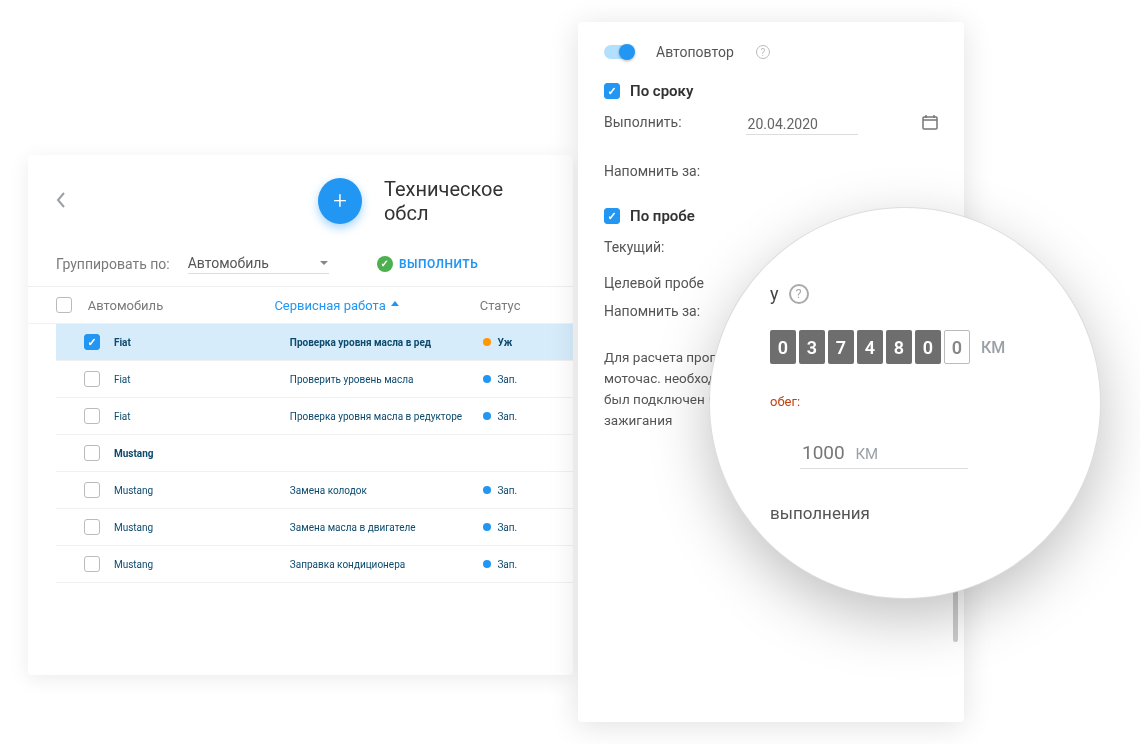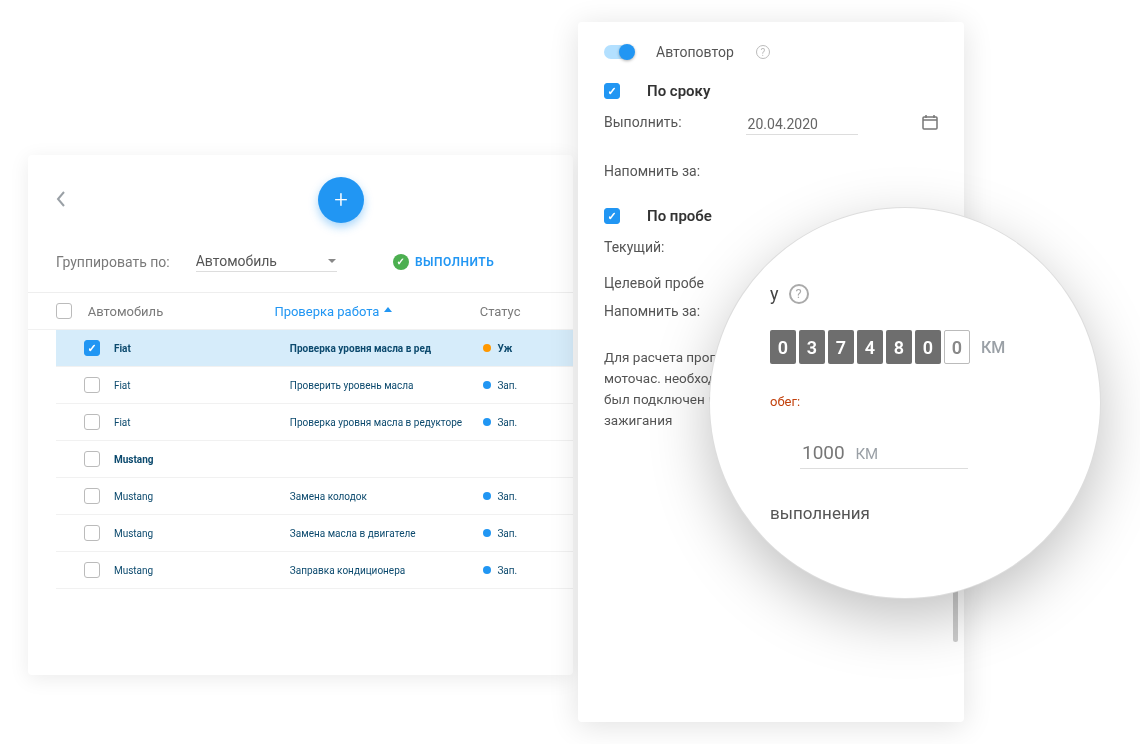--- a/index.html
+++ b/index.html
@@ -8,21 +8,21 @@
   
   .left-panel {
     position: absolute; left: 28px; top: 155px; width: 545px; height: 520px;
     background: #fff; box-shadow: 0 4px 20px rgba(0,0,0,0.08); border-radius: 4px;
   }
   .lp-header { display: flex; align-items: center; padding: 22px 28px 18px; gap: 22px; }
   .lp-back { color: #9aa0a6; font-size: 18px; cursor: pointer; }
   .lp-fab { width: 46px; height: 46px; border-radius: 50%; background: #2196f3; display:flex; align-items:center; justify-content:center; color:#fff; font-size:24px; font-weight:300; box-shadow: 0 4px 10px rgba(33,150,243,0.4); margin-left: 230px; cursor:pointer;}
   .lp-title { font-size: 20px; color: #333; font-weight: 400; }
 
-  .lp-controls { display:flex; align-items:center; padding: 10px 28px 20px; gap:26px; border-bottom:1px solid #eee;}
+  .lp-controls { display:flex; align-items:center; padding: 10px 28px 12px; gap:18px; border-bottom:1px solid #eee;}
   .lp-controls .lbl { color:#7a7a7a; font-size:14px; }
   .lp-select { display:flex; align-items:center; gap:50px; color:#555; font-size:14px; cursor:pointer; border-bottom:1px solid #ddd; padding:2px 0;}
   .lp-select svg { width:10px; height:10px; fill:#888;}
   .lp-exec { margin-left:30px; display:flex; align-items:center; gap:6px; color:#2196f3; font-size:12px; letter-spacing:0.5px; font-weight:600; cursor:pointer;}
   .lp-exec .ok { width:16px; height:16px; border-radius:50%; background:#4caf50; display:flex; align-items:center; justify-content:center; color:#fff; font-size:10px; }
 
   .tbl { width:100%; }
   .tbl-head, .tbl-row { display:flex; align-items:center; padding:10px 28px; border-bottom:1px solid #f1f1f1; }
   .tbl-head { color:#7a7a7a; font-size:13px; }
   .col-chk { width:34px; }
@@ -44,21 +44,21 @@
   
   .right-panel {
     position: absolute; left: 578px; top: 22px; width: 386px; height: 700px;
     background:#fff; box-shadow: 0 4px 30px rgba(0,0,0,0.12); border-radius:4px; padding: 22px 26px;
   }
   .rp-row { display:flex; align-items:center; margin-bottom:16px; gap:22px;}
   .toggle { width:30px; height:14px; border-radius:8px; background:#b3e0ff; position:relative; cursor:pointer;}
   .toggle::after{content:""; width:16px; height:16px; border-radius:50%; background:#2196f3; position:absolute; right:-1px; top:-1px; box-shadow:0 1px 3px rgba(0,0,0,0.3);}
   .rp-lbl { color:#555; font-size:14px;}
   .help { width:14px; height:14px; border:1.5px solid #bbb; border-radius:50%; color:#bbb; font-size:10px; display:flex; align-items:center; justify-content:center; cursor:pointer;}
-  .rp-check-row { display:flex; align-items:center; gap:27px; margin:22px 0 14px;}
+  .rp-check-row { display:flex; align-items:center; gap:10px; margin:22px 0 14px;}
   .rp-check-row .lbl{ font-weight:600; font-size:15px; color:#333;}
   .rp-field { display:flex; justify-content:space-between; align-items:flex-start; margin:10px 0 28px;}
   .rp-field .f-lbl{ color:#555; font-size:14px;}
   .rp-field .f-val{ color:#666; font-size:14px; border-bottom:1px solid #ddd; padding:2px 40px 2px 2px;}
   .cal-icon{ width:16px; height:16px; color:#888;}
   .rp-note { color:#555; font-size:13.5px; line-height:1.55; margin-top:26px; max-width:340px;}
   .rp-actions { display:flex; justify-content:flex-end; gap:34px; margin-top:22px;}
   .rp-actions span { font-size:13px; letter-spacing:0.5px; font-weight:600; cursor:pointer;}
   .btn-cancel{ color:#999;} .btn-create{ color:#2196f3;}
   .scrollbar{ position:absolute; right:6px; top:560px; width:5px; height:60px; background:#ccc; border-radius:3px;}
@@ -86,20 +86,21 @@
 <body>
 
 <div class="left-panel">
   <div class="lp-header">
     <div class="lp-back">
       <svg width="10" height="16" viewBox="0 0 10 16">
           <path d="M8 1L2 8l6 7" stroke="#9aa0a6" stroke-width="2" fill="none"></path>
         </svg>
     </div>
     <div class="lp-fab">+</div>
+    <div class="lp-title">Техническое обсл</div>
   </div>
   <div class="lp-controls">
     <span class="lbl">Группировать по:</span>
     <div class="lp-select">
       <span>Автомобиль</span>
       <svg viewBox="0 0 10 10">
           <path d="M1 3l4 4 4-4z"></path>
         </svg>
     </div>
     <div class="lp-exec">
@@ -107,21 +108,21 @@
       <span>ВЫПОЛНИТЬ</span>
     </div>
   </div>
   <div class="tbl">
     <div class="tbl-head">
       <div class="col-chk">
           <div class="chk"></div>
         </div>
       <div class="col-auto">Автомобиль</div>
       <div class="col-svc">
-        <span>Проверка работа</span>
+        <span>Сервисная работа</span>
         <svg viewBox="0 0 10 10">
             <path d="M5 1l4 5H1z"></path>
           </svg>
       </div>
       <div class="col-status">Статус</div>
     </div>
     <div id="tbody">
         <div class="tbl-row sel">
           <div class="col-chk">
             <div class="chk on"></div>

